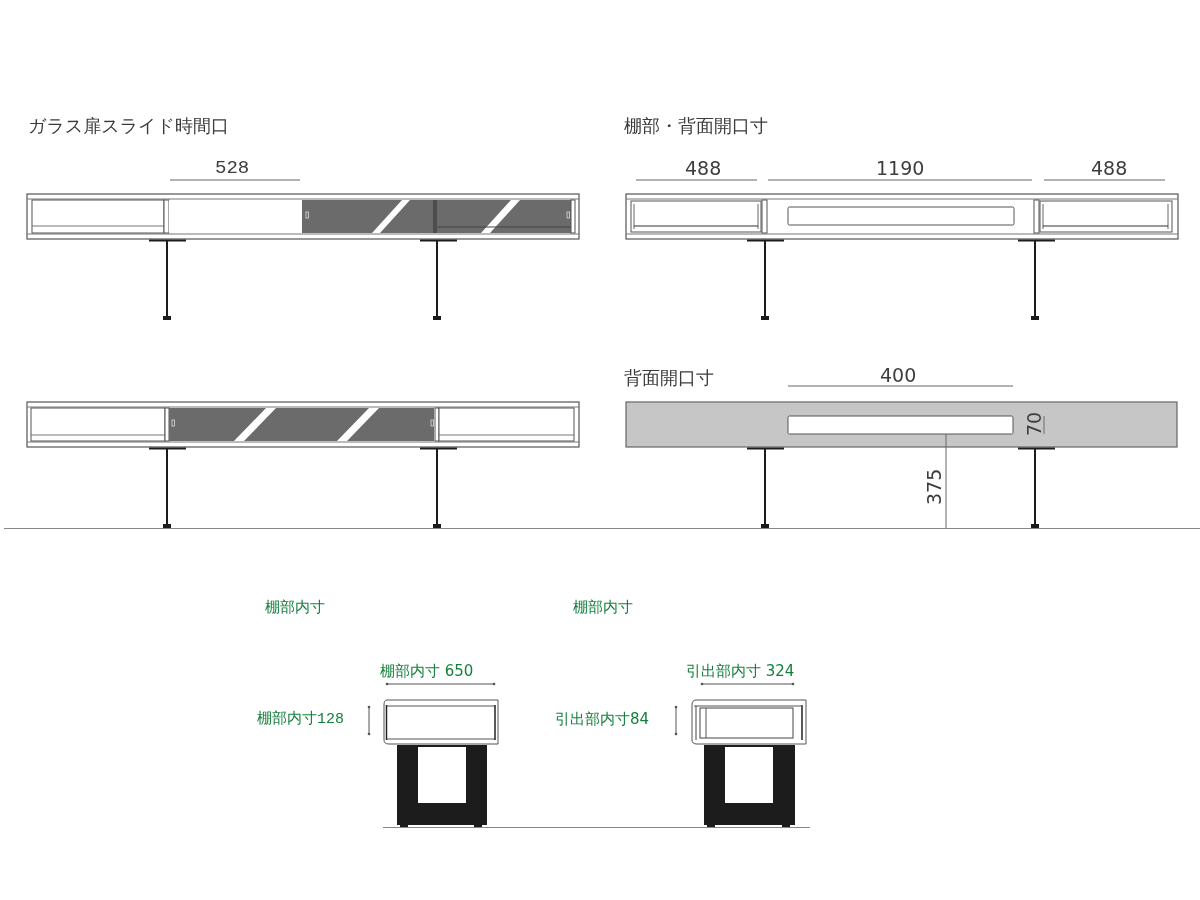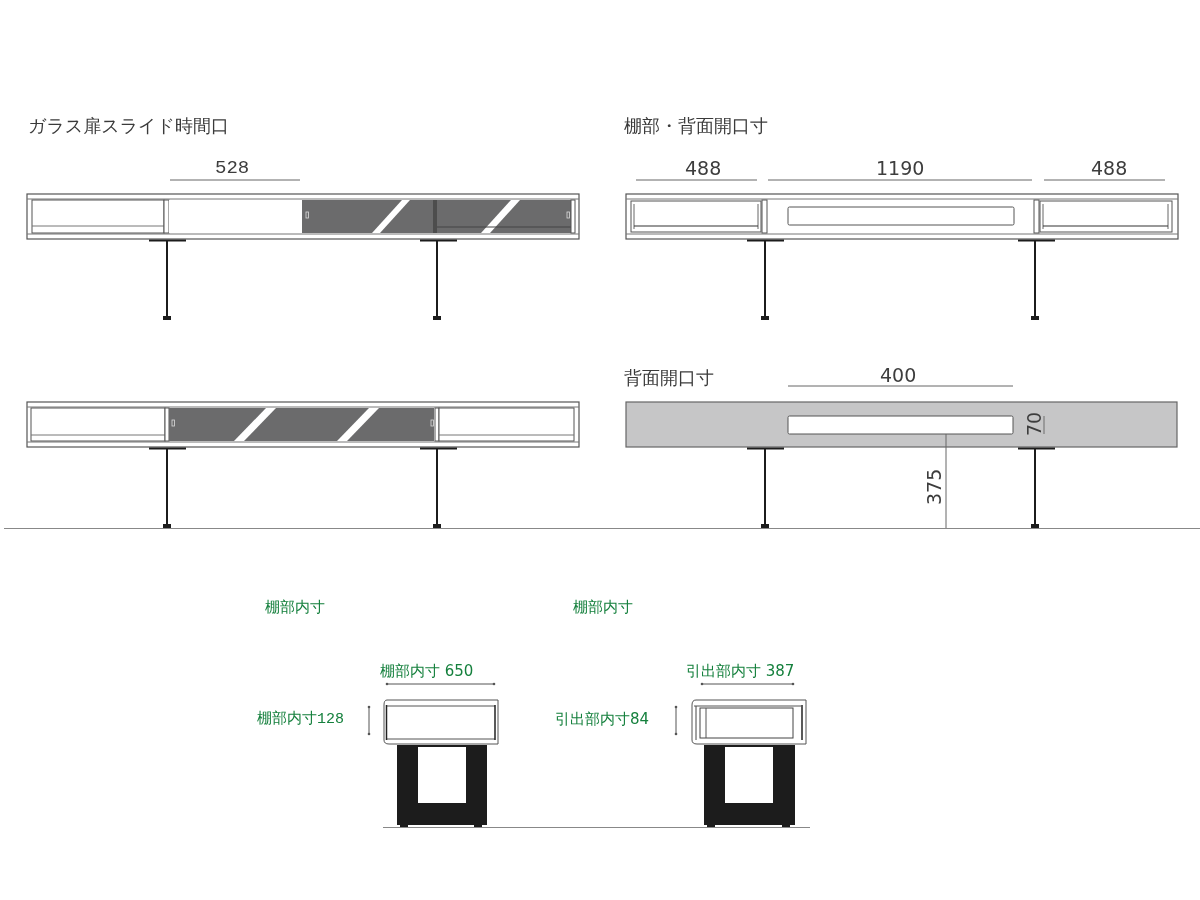--- a/index.html
+++ b/index.html
@@ -176,14 +176,14 @@
 <div class="lbl title" style="left:624px; top:369px;">背面開口寸</div>
 <div class="lbl dim" style="left:880px; top:366px;">400</div>
 <div class="lbl dim rot" style="left:1025px; top:436px; transform: rotate(-90deg);">70</div>
 <div class="lbl dim rot" style="left:925px; top:505px; transform: rotate(-90deg);">375</div>
 
 <div class="lbl small" style="left:265px; top:600px;">棚部内寸</div>
 <div class="lbl small" style="left:380px; top:664px;">棚部内寸 650</div>
 <div class="lbl small" style="left:257px; top:712px;font-family:Liberation Mono, monospace;">棚部内寸128</div>
 
 <div class="lbl small" style="left:573px; top:600px;">棚部内寸</div>
-<div class="lbl small" style="left:686px; top:664px;">引出部内寸 387</div>
+<div class="lbl small" style="left:686px; top:664px;">引出部内寸 324</div>
 <div class="lbl small" style="left:555px; top:712px;text-align:right;">引出部内寸84</div>
 
 </body></html>

